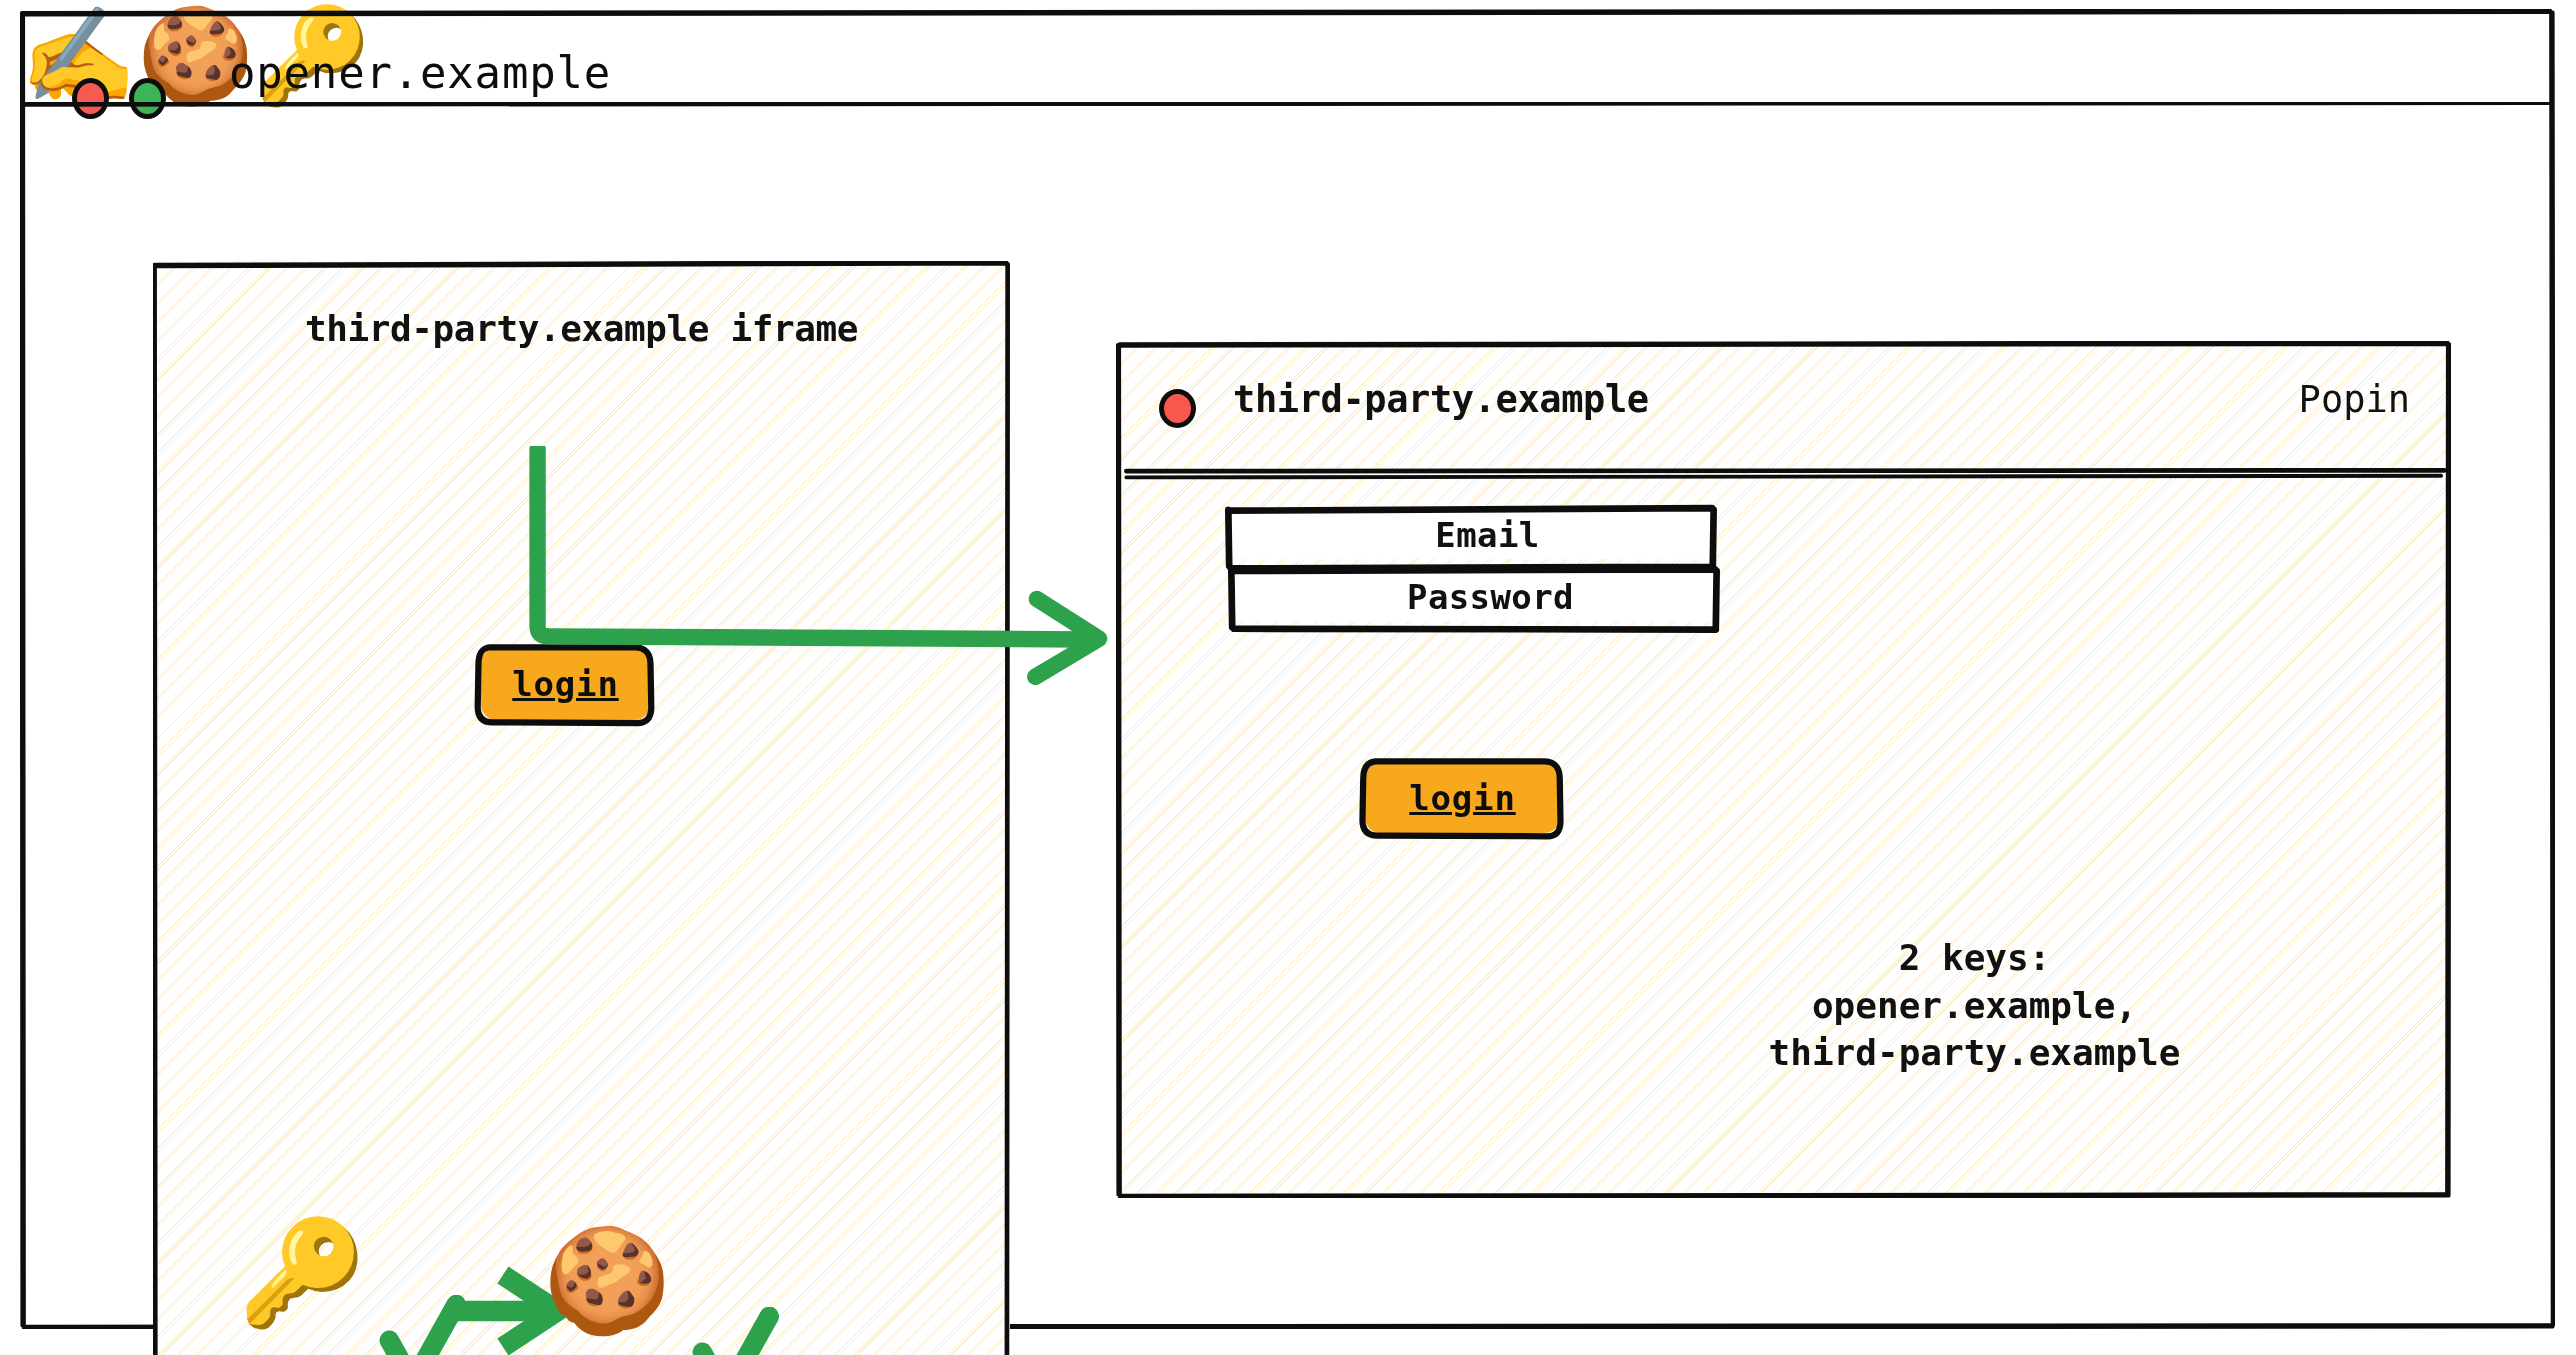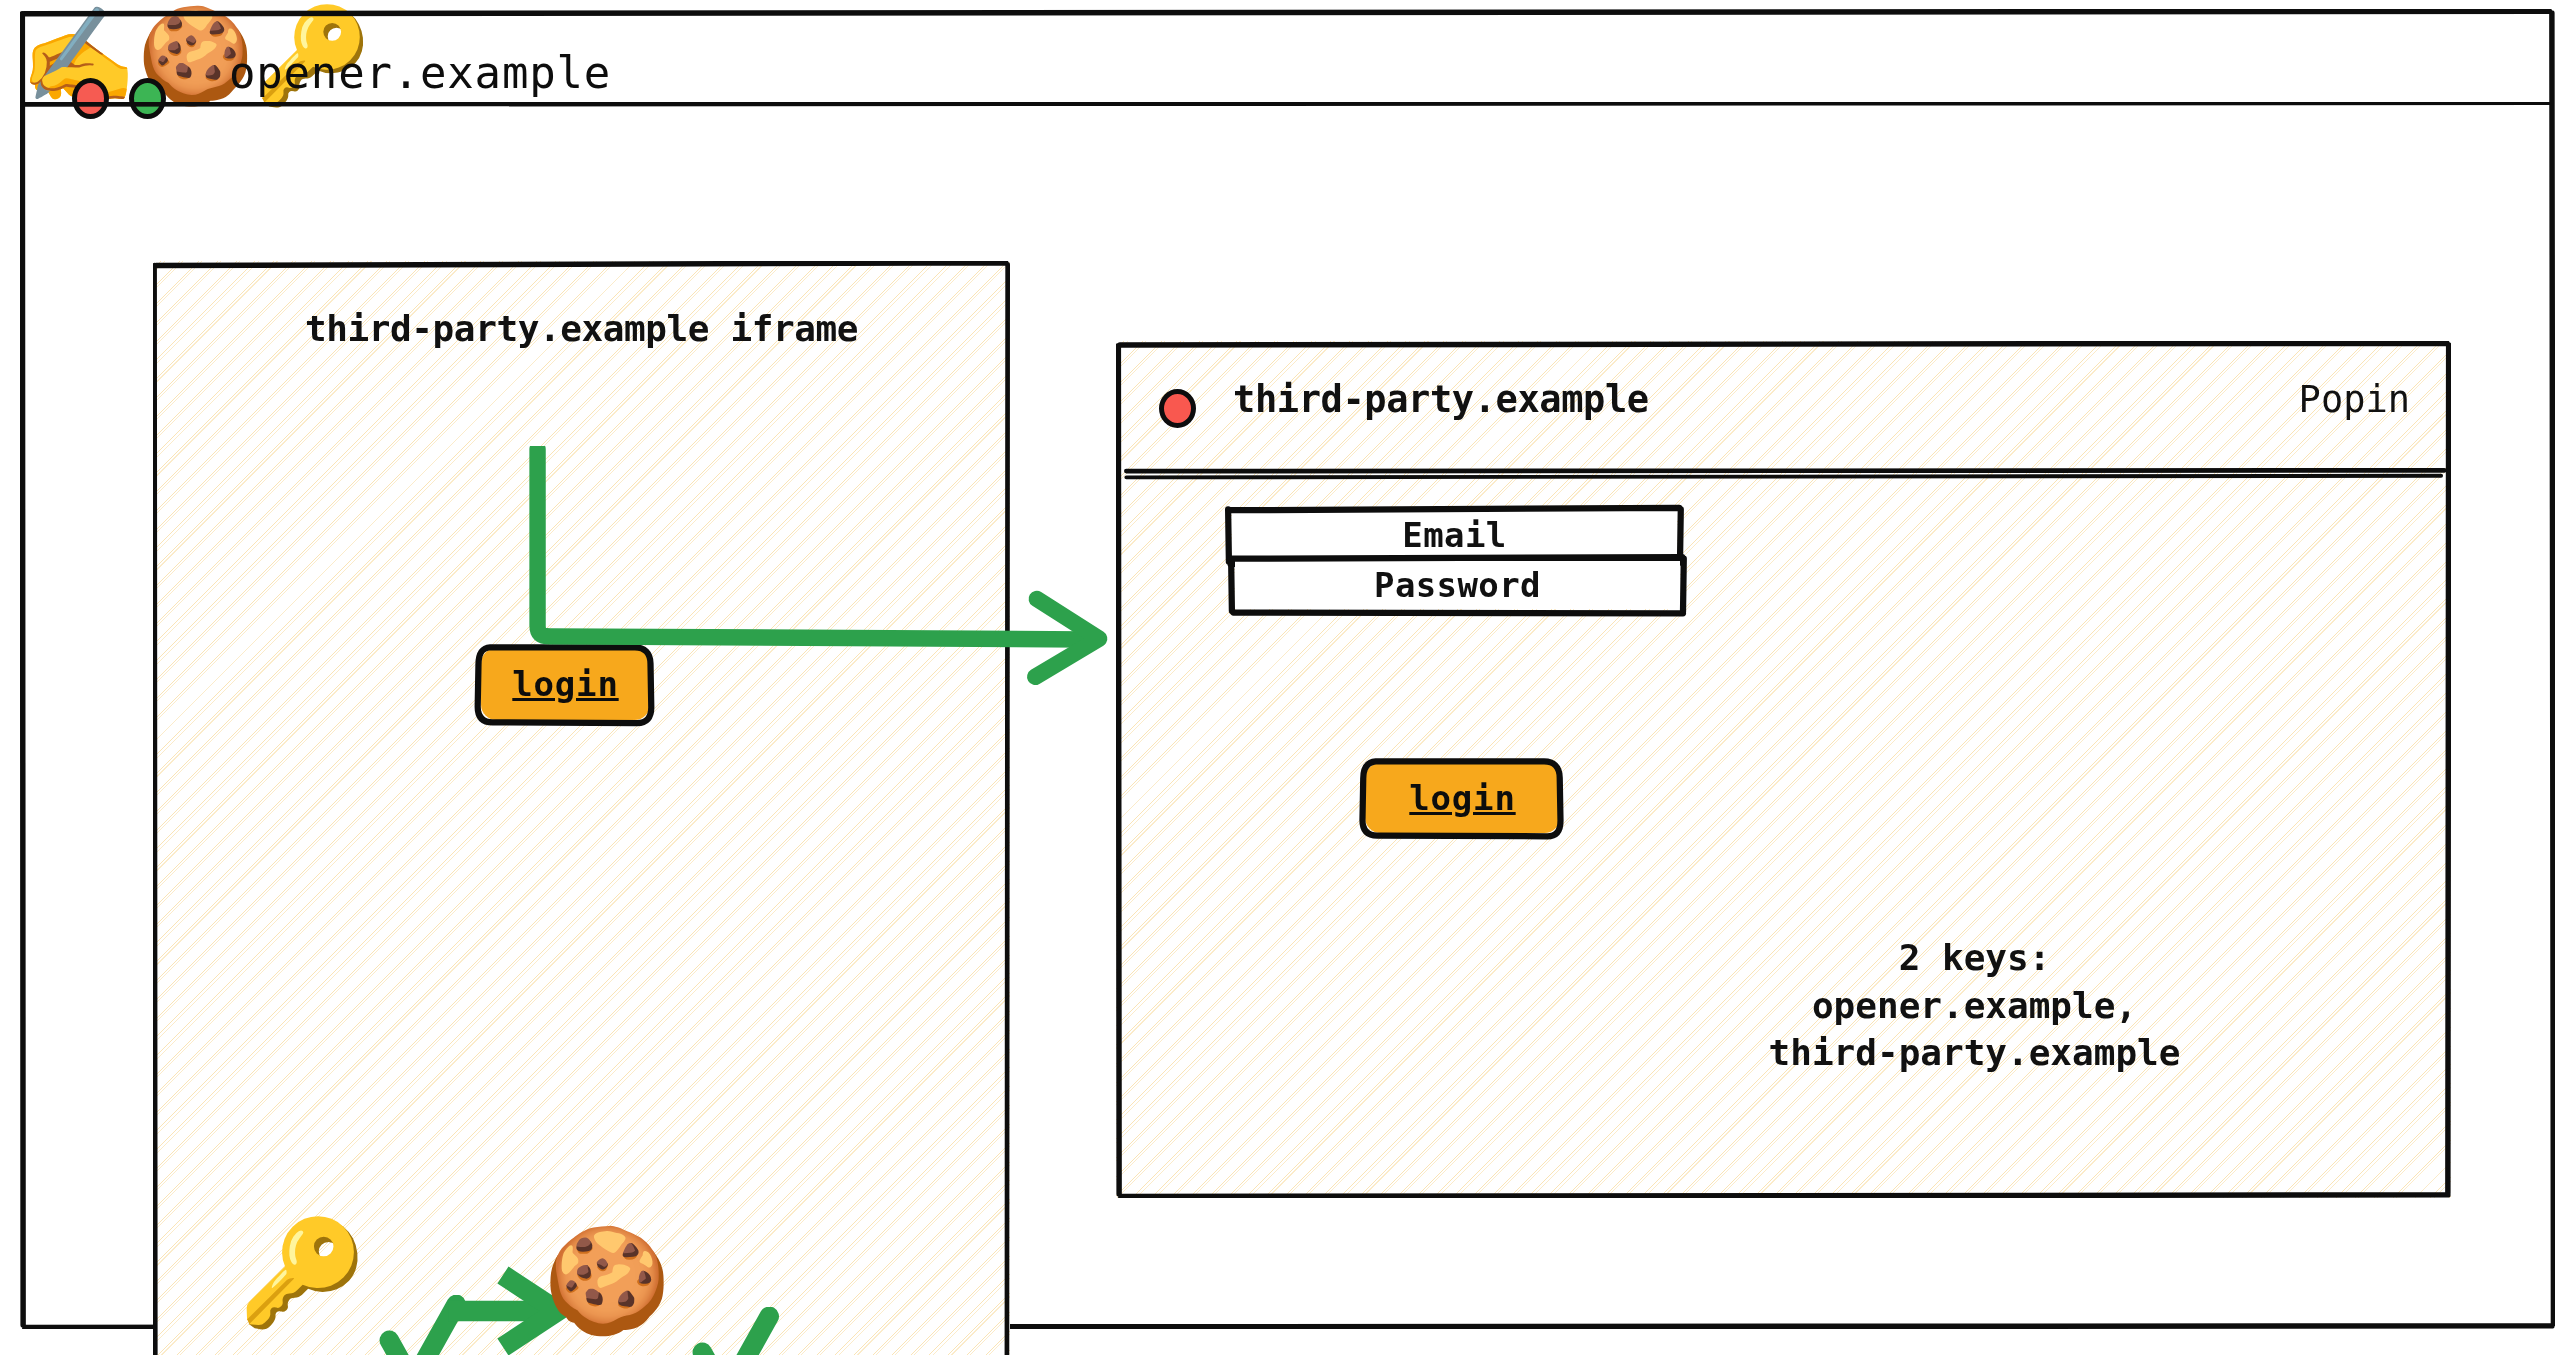--- a/index.html
+++ b/index.html
@@ -188,29 +188,30 @@
   .field-box {
     position: absolute;
     background: #ffffff;
     display: flex;
     align-items: center;
     justify-content: center;
     font-size: 34px;
     font-weight: 700;
     color: #111;
     letter-spacing: 0.4px;
+    padding-left: 33px;
   }
   .field-box .field-outline {
     position: absolute;
     inset: -7px;
     pointer-events: none;
   }
   .field-box .field-label { position: relative; z-index: 2; }
   #email-field    { left: 116px; top: 170px; width: 445px; height: 48px; }
-  #password-field { left: 119px; top: 220px; width: 445px; height: 48px; }
+  #password-field { left: 119px; top: 232px; width: 445px; height: 48px; }
   #popup-emoji-row { left: 822px; top: 660px; }
   #popup-emoji-row .emoji-item {
     display: inline-block;
     font-size: 94px;
     line-height: 1;
     font-family: "DejaVu Sans", "Liberation Sans", sans-serif;
   }
 
   #keys-summary {
     position: absolute;

